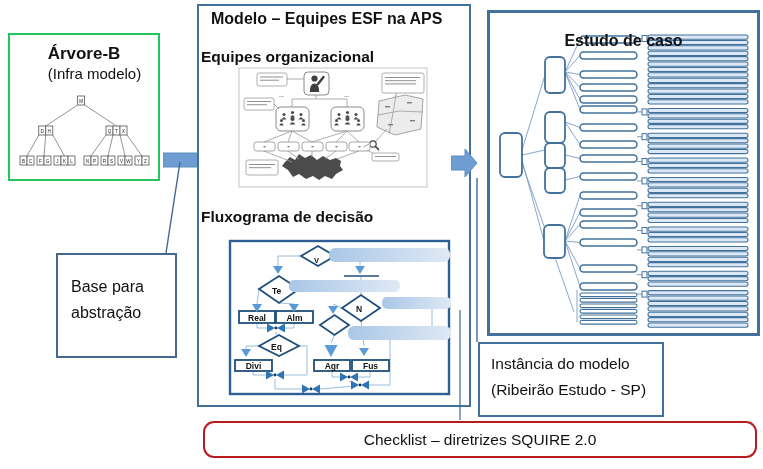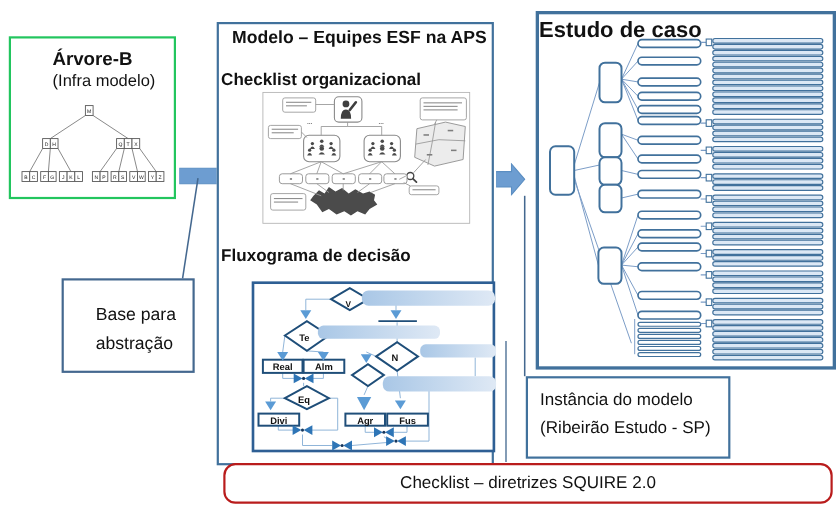--- a/index.html
+++ b/index.html
@@ -4,33 +4,33 @@
 <style>
   html,body{margin:0;padding:0;background:#fff;}
   #canvas{position:relative;width:763px;height:469px;background:#fff;overflow:hidden;
           font-family:"Liberation Sans",sans-serif;color:#111;}
   .box{position:absolute;background:#fff;box-sizing:border-box;}
   
   #arvore{left:8px;top:33px;width:152px;height:148px;border:2px solid #22c55e;text-align:center;}
   .arvore-title{margin-top:9px;font-weight:bold;font-size:17px;}
   .arvore-sub{font-size:15px;margin-top:1px;margin-left:21px;}
   #btree{display:block;margin:10px auto 0 auto;}
-  #base{left:56px;top:253px;width:121px;height:86px;border:2px solid #44688f;
-        font-size:16px;padding:19px 0 0 29px;line-height:26px;}
+  #base{left:56px;top:253px;width:121px;height:105px;border:2px solid #44688f;
+        font-size:16px;padding:19px 0 0 13px;line-height:26px;}
   
-  #modelo{left:197px;top:20px;width:252px;height:403px;border:2.5px solid #41719C;}
+  #modelo{left:197px;top:4px;width:274px;height:403px;border:2.5px solid #41719C;}
   .modelo-title{position:absolute;left:12px;top:4px;font-weight:bold;font-size:16px;}
   .sec-head1{position:absolute;left:2px;top:42px;font-weight:bold;font-size:15.5px;}
   .sec-head2{position:absolute;left:2px;top:202px;font-weight:bold;font-size:15.5px;}
   #orgsvg{position:absolute;left:38px;top:61px;}
   #flowsvg{position:absolute;left:28px;top:230px;}
   
   #estudo{left:487px;top:10px;width:273px;height:326px;border:3px solid #41719C;}
-  .estudo-title{position:absolute;top:4px;left:0;width:100%;text-align:left;
-                font-weight:bold;font-size:20px;z-index:2;}
+  .estudo-title{position:absolute;top:19px;left:0;width:100%;text-align:center;
+                font-weight:bold;font-size:16px;z-index:2;}
   #etree{position:absolute;left:2px;top:9px;z-index:1;}
   #instancia{left:478px;top:342px;width:186px;height:75px;border:2px solid #41719C;
              font-size:15.5px;padding:7px 0 0 11px;line-height:26px;z-index:4;}
   #checklist{left:203px;top:421px;width:554px;height:37px;border:2px solid #b91c1c;
              border-radius:11px;text-align:center;line-height:33px;font-size:15.5px;}
   .arrow{position:absolute;}
   #overlay{position:absolute;left:0;top:0;pointer-events:none;}
 </style>
 </head>
 <body>
@@ -99,21 +99,21 @@
     <div>Base para</div>
     <div>abstração</div>
   </div>
 
   <svg class="arrow" style="left:163px;top:144px;" width="54" height="32" viewBox="0 0 54 32">
     <polygon points="0,9 35,9 35,1 53,16 35,31 35,23 0,23" fill="#6D9DD1" stroke="#5b8ec2" stroke-width="1"></polygon>
   </svg>
 
   <div class="box" id="modelo">
     <div class="modelo-title">Modelo – Equipes ESF na APS</div>
-    <div class="sec-head1">Checklist organizacional</div>
+    <div class="sec-head1">Equipes organizacional</div>
     <div class="sec-head2">Fluxograma de decisão</div>
 
     <svg id="orgsvg" width="192" height="124" viewBox="0 0 192 124">
       <rect x="2" y="1" width="188" height="119" fill="none" stroke="#b4b4b4" stroke-width="0.8"></rect>
       <rect x="20" y="6" width="30" height="13" rx="2" fill="#fff" stroke="#9a9a9a" stroke-width="0.8"></rect>
       <rect x="7" y="31" width="30" height="12" rx="2" fill="#fff" stroke="#9a9a9a" stroke-width="0.8"></rect>
       <rect x="145" y="6" width="42" height="20" rx="2" fill="#fff" stroke="#9a9a9a" stroke-width="0.8"></rect>
       <rect x="9" y="93" width="32" height="15" rx="2" fill="#fff" stroke="#9a9a9a" stroke-width="0.8"></rect>
       <rect x="135" y="86" width="27" height="8" rx="2" fill="#fff" stroke="#9a9a9a" stroke-width="0.8"></rect>
 

